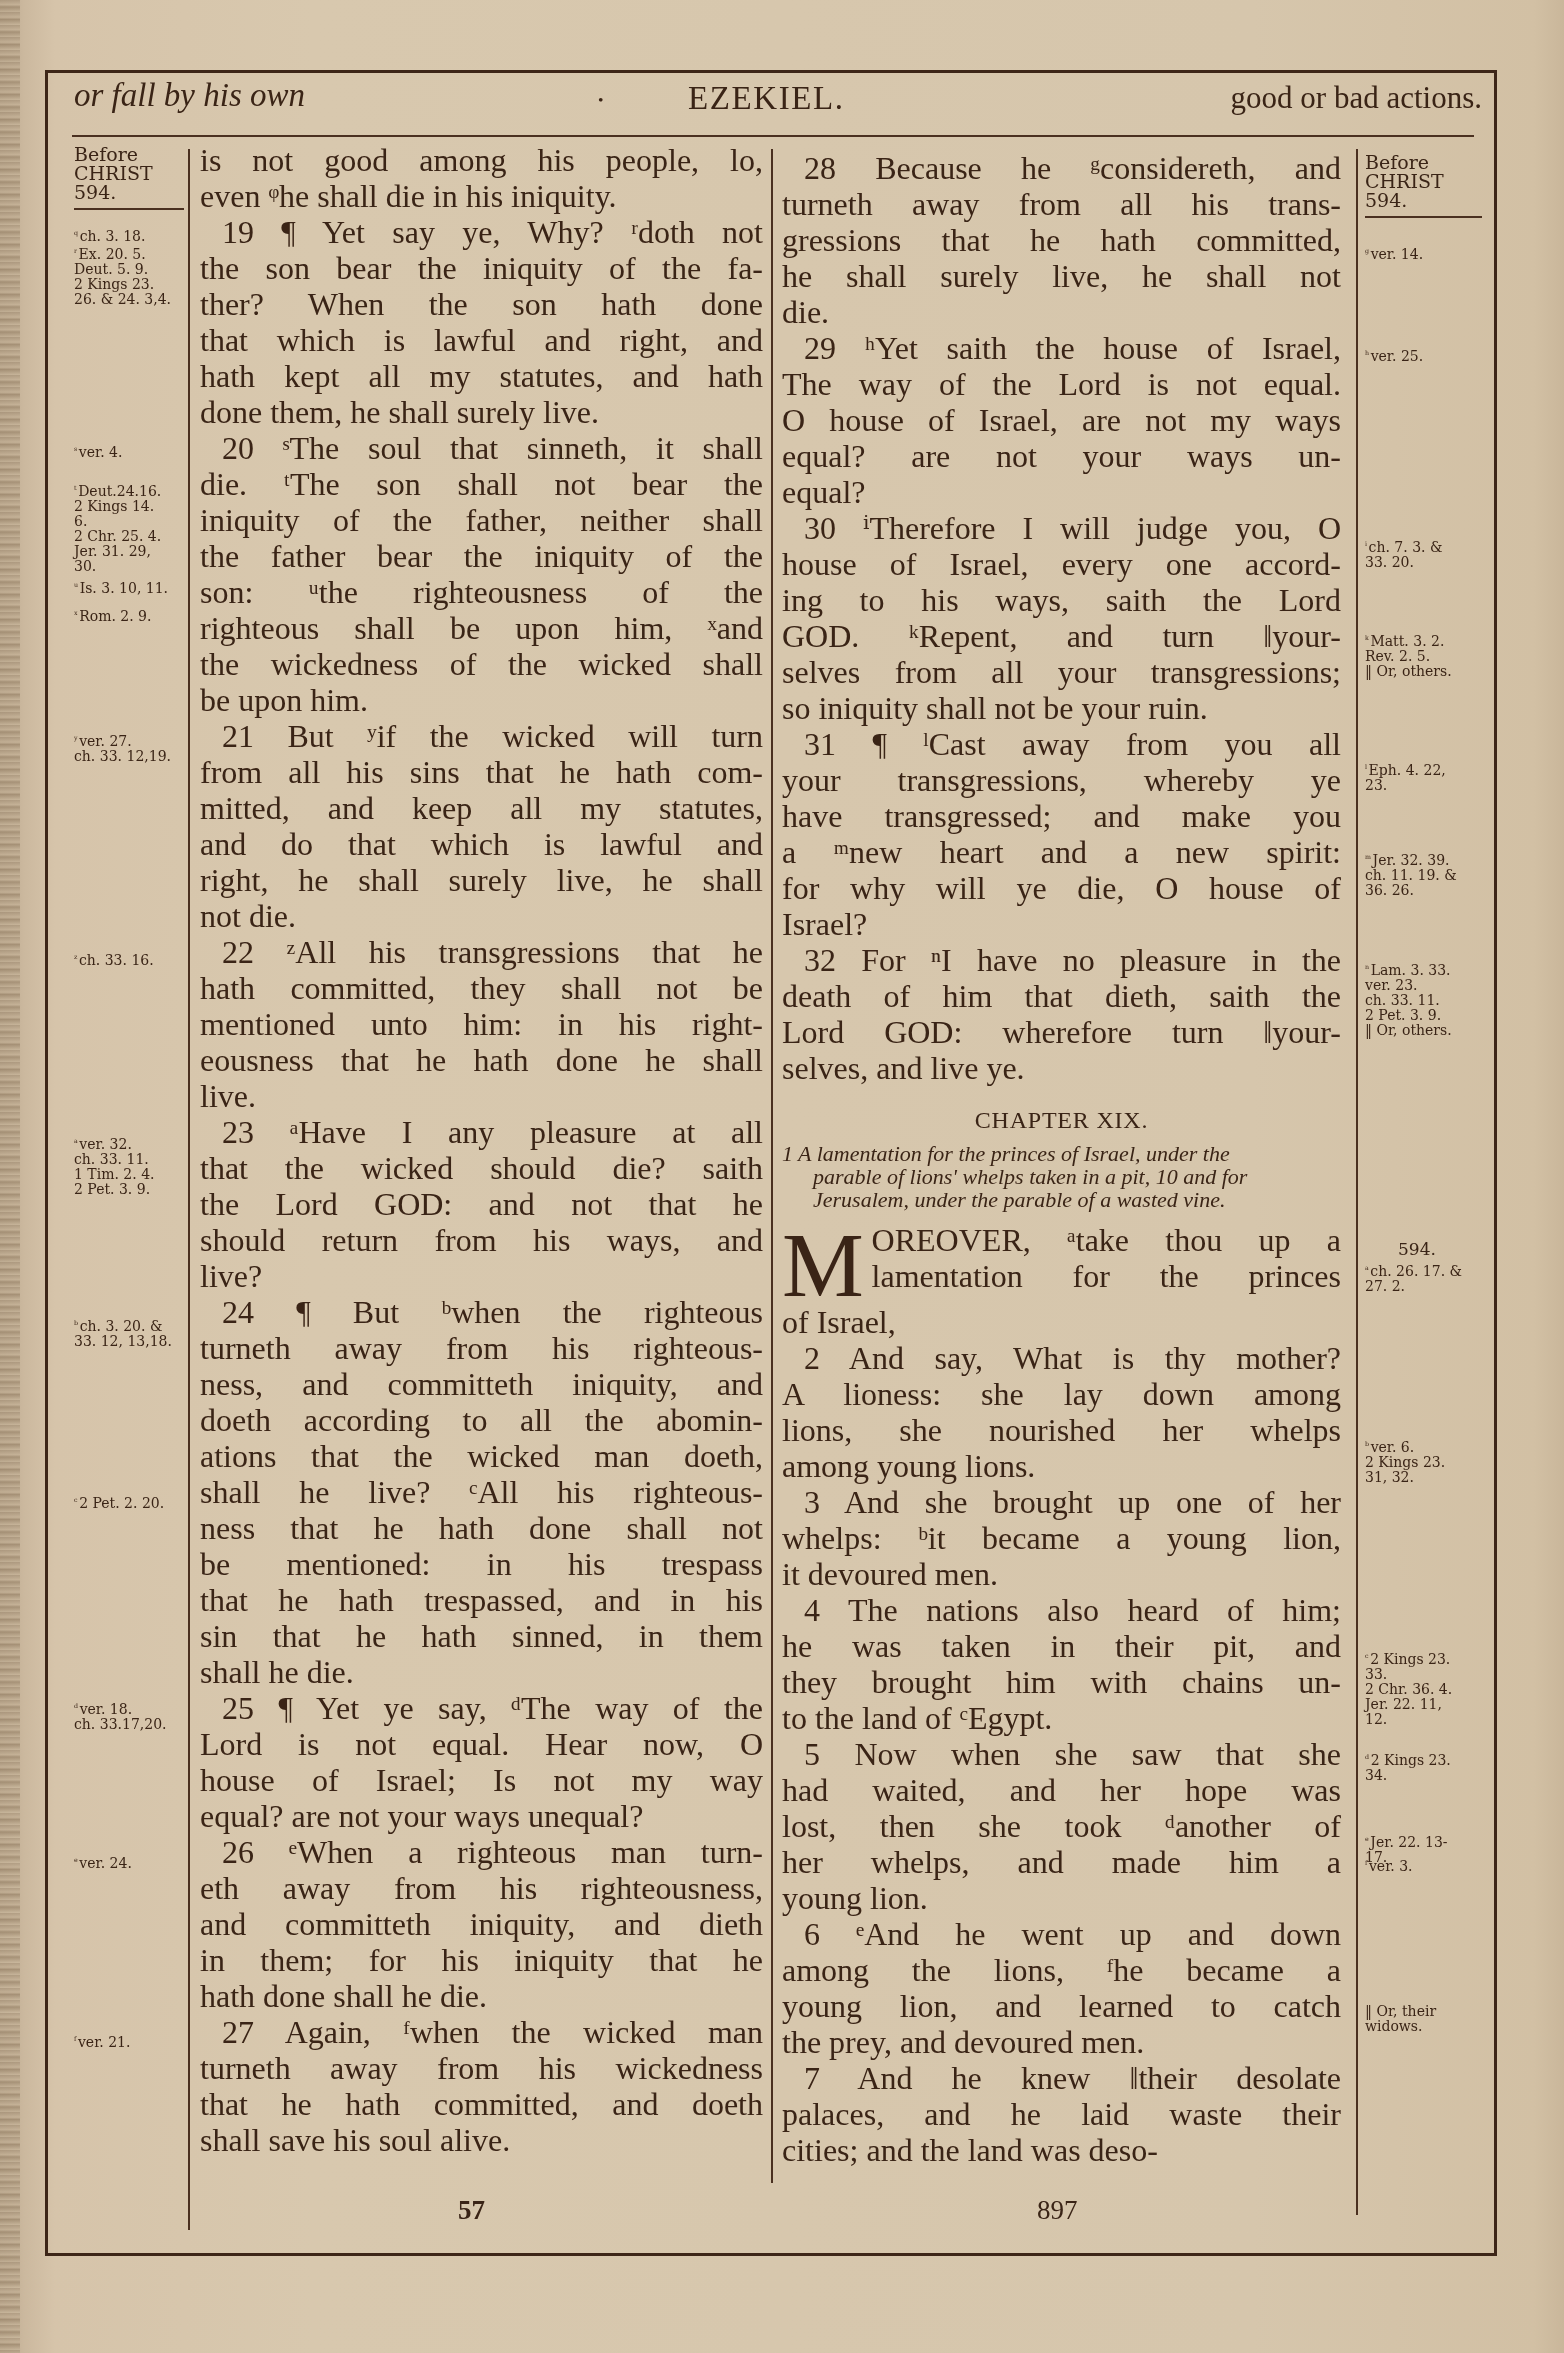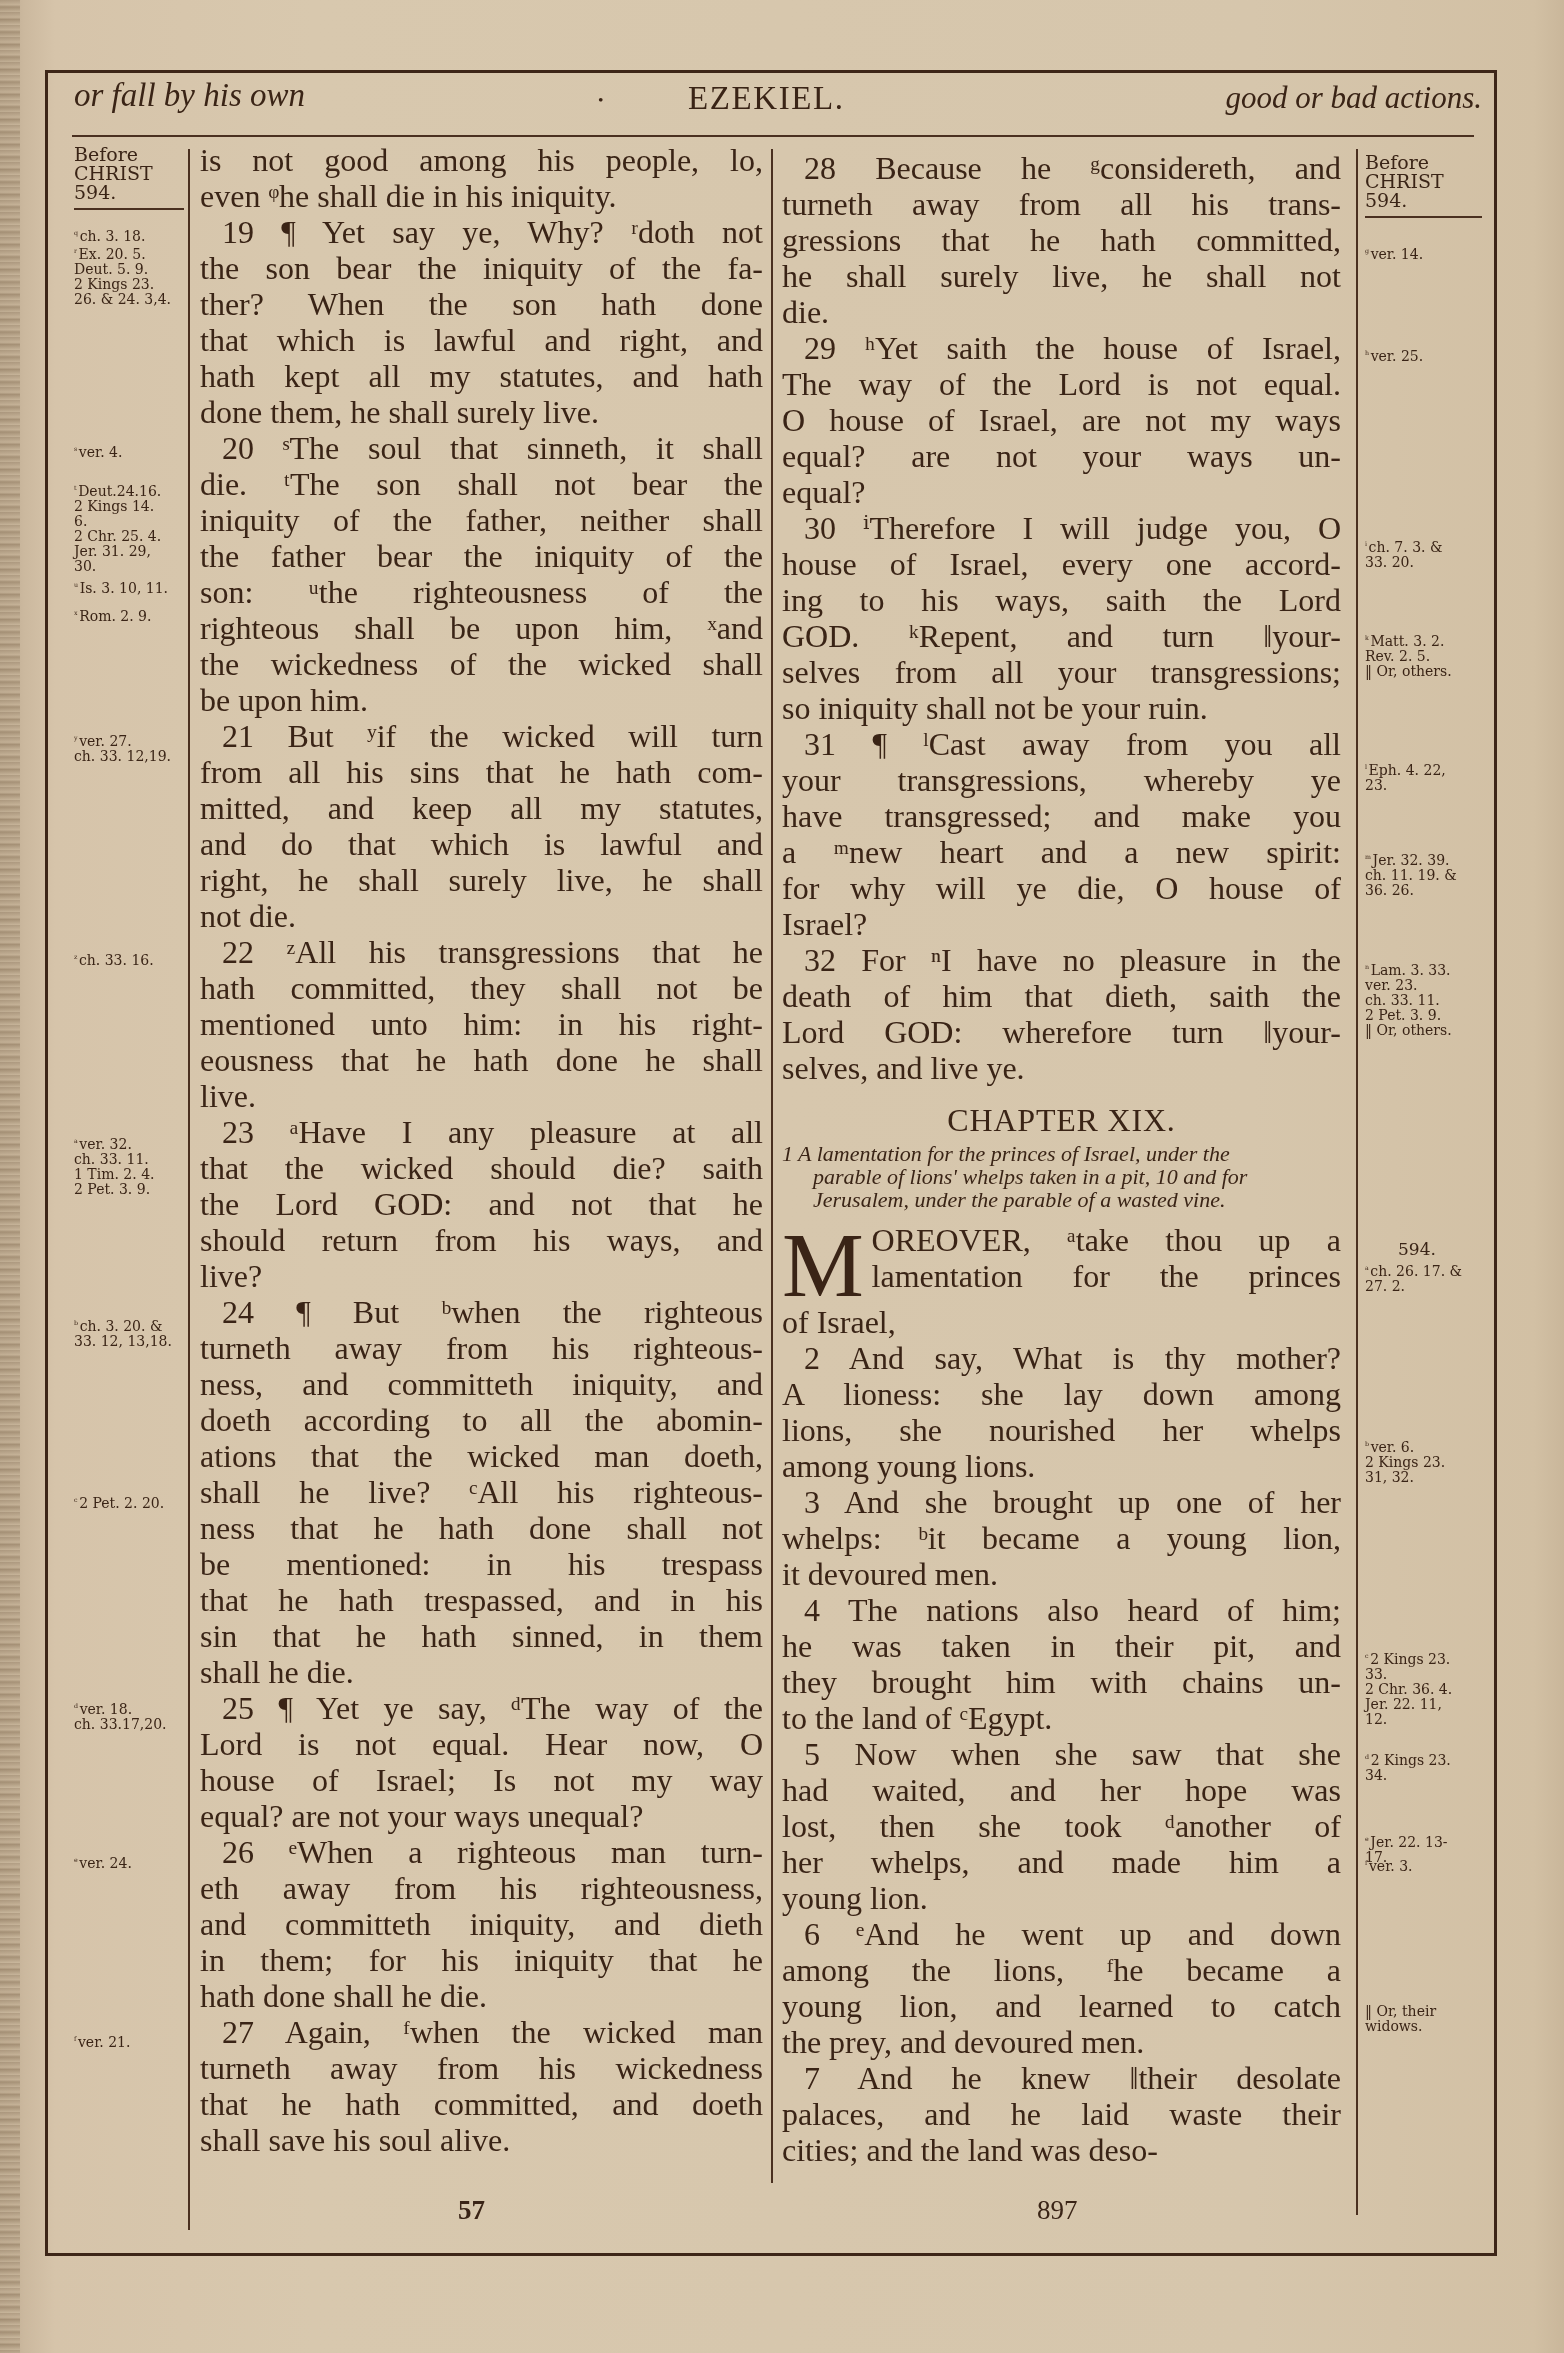--- a/index.html
+++ b/index.html
@@ -10,33 +10,33 @@
     color:#3a2416;
   }
   .page-edge { position:absolute; left:0; top:0; width:20.3px; height:2354px;
     background: repeating-linear-gradient(180deg, #a8947a 0px, #c4b196 4.7px, #9c876c 7px, #c8b69b 12.5px); opacity:.75; }
   .frame { position:absolute; left:45px; top:70px; width:1452px; height:2186px;
     border:3.1px solid #3d2618; box-sizing:border-box; }
   .header { position:absolute; left:74px; top:77px; width:1408px; height:47px; }
   .hdr-left { position:absolute; left:0; top:0; font-style:italic; font-size:33px; }
   .hdr-center { position:absolute; left:614px; top:3.1px; font-size:33px; letter-spacing:1.6px; }
   .hdr-dot { position:absolute; left:524px; top:14px; font-size:15.6px; }
-  .hdr-right { position:absolute; right:0; top:3.1px; font-style:italic; font-size:31px; }
+  .hdr-right { position:absolute; right:0; top:3.1px; font-size:31px; }
   .header-rule { position:absolute; left:72px; top:135px; width:1402px; height:2.3px; background:#4a3020; }
   .vrule { position:absolute; background:#4a3020; width:2.3px; }
   .margin { position:absolute; font-family:"DejaVu Serif", serif; font-size:14px; line-height:15px; color:#3a2416; }
   .margin .note { position:absolute; white-space:pre; }
   .margin-head { text-align:left; font-size:19px; line-height:19px; }
   .margin-head-rule { height:1.6px; background:#4a3020; margin-top:6.3px; }
   sup, .sup { font-size:0.45em; vertical-align:0.9em; margin-right:1.6px; }
   .col { position:absolute; font-size:32px; line-height:36px; }
   .col .line { height:36px; white-space:nowrap; text-align:justify; text-align-last:justify; }
   .col .line.last { text-align-last:left; }
   .col .line.ind { padding-left:22px; }
-  .chapter-title { text-align:center; font-size:32px; letter-spacing:0.8px; margin:15.6px 0 4.7px; }
+  .chapter-title { text-align:center; font-size:24px; letter-spacing:0.8px; margin:15.6px 0 4.7px; }
   .summary { font-size:22px; line-height:23px; font-style:italic; }
   .summary .s-line { white-space:nowrap; padding-left:31px; }
   .summary .s-line.first { padding-left:0; }
   .dropcap { float:left; font-size:92px; line-height:77px; margin:4.7px 7.8px 0 0; }
   .folio { position:absolute; font-size:27px; font-weight:bold; }
 </style>
 </head>
 <body>
 
 <div class="page-edge"></div>

